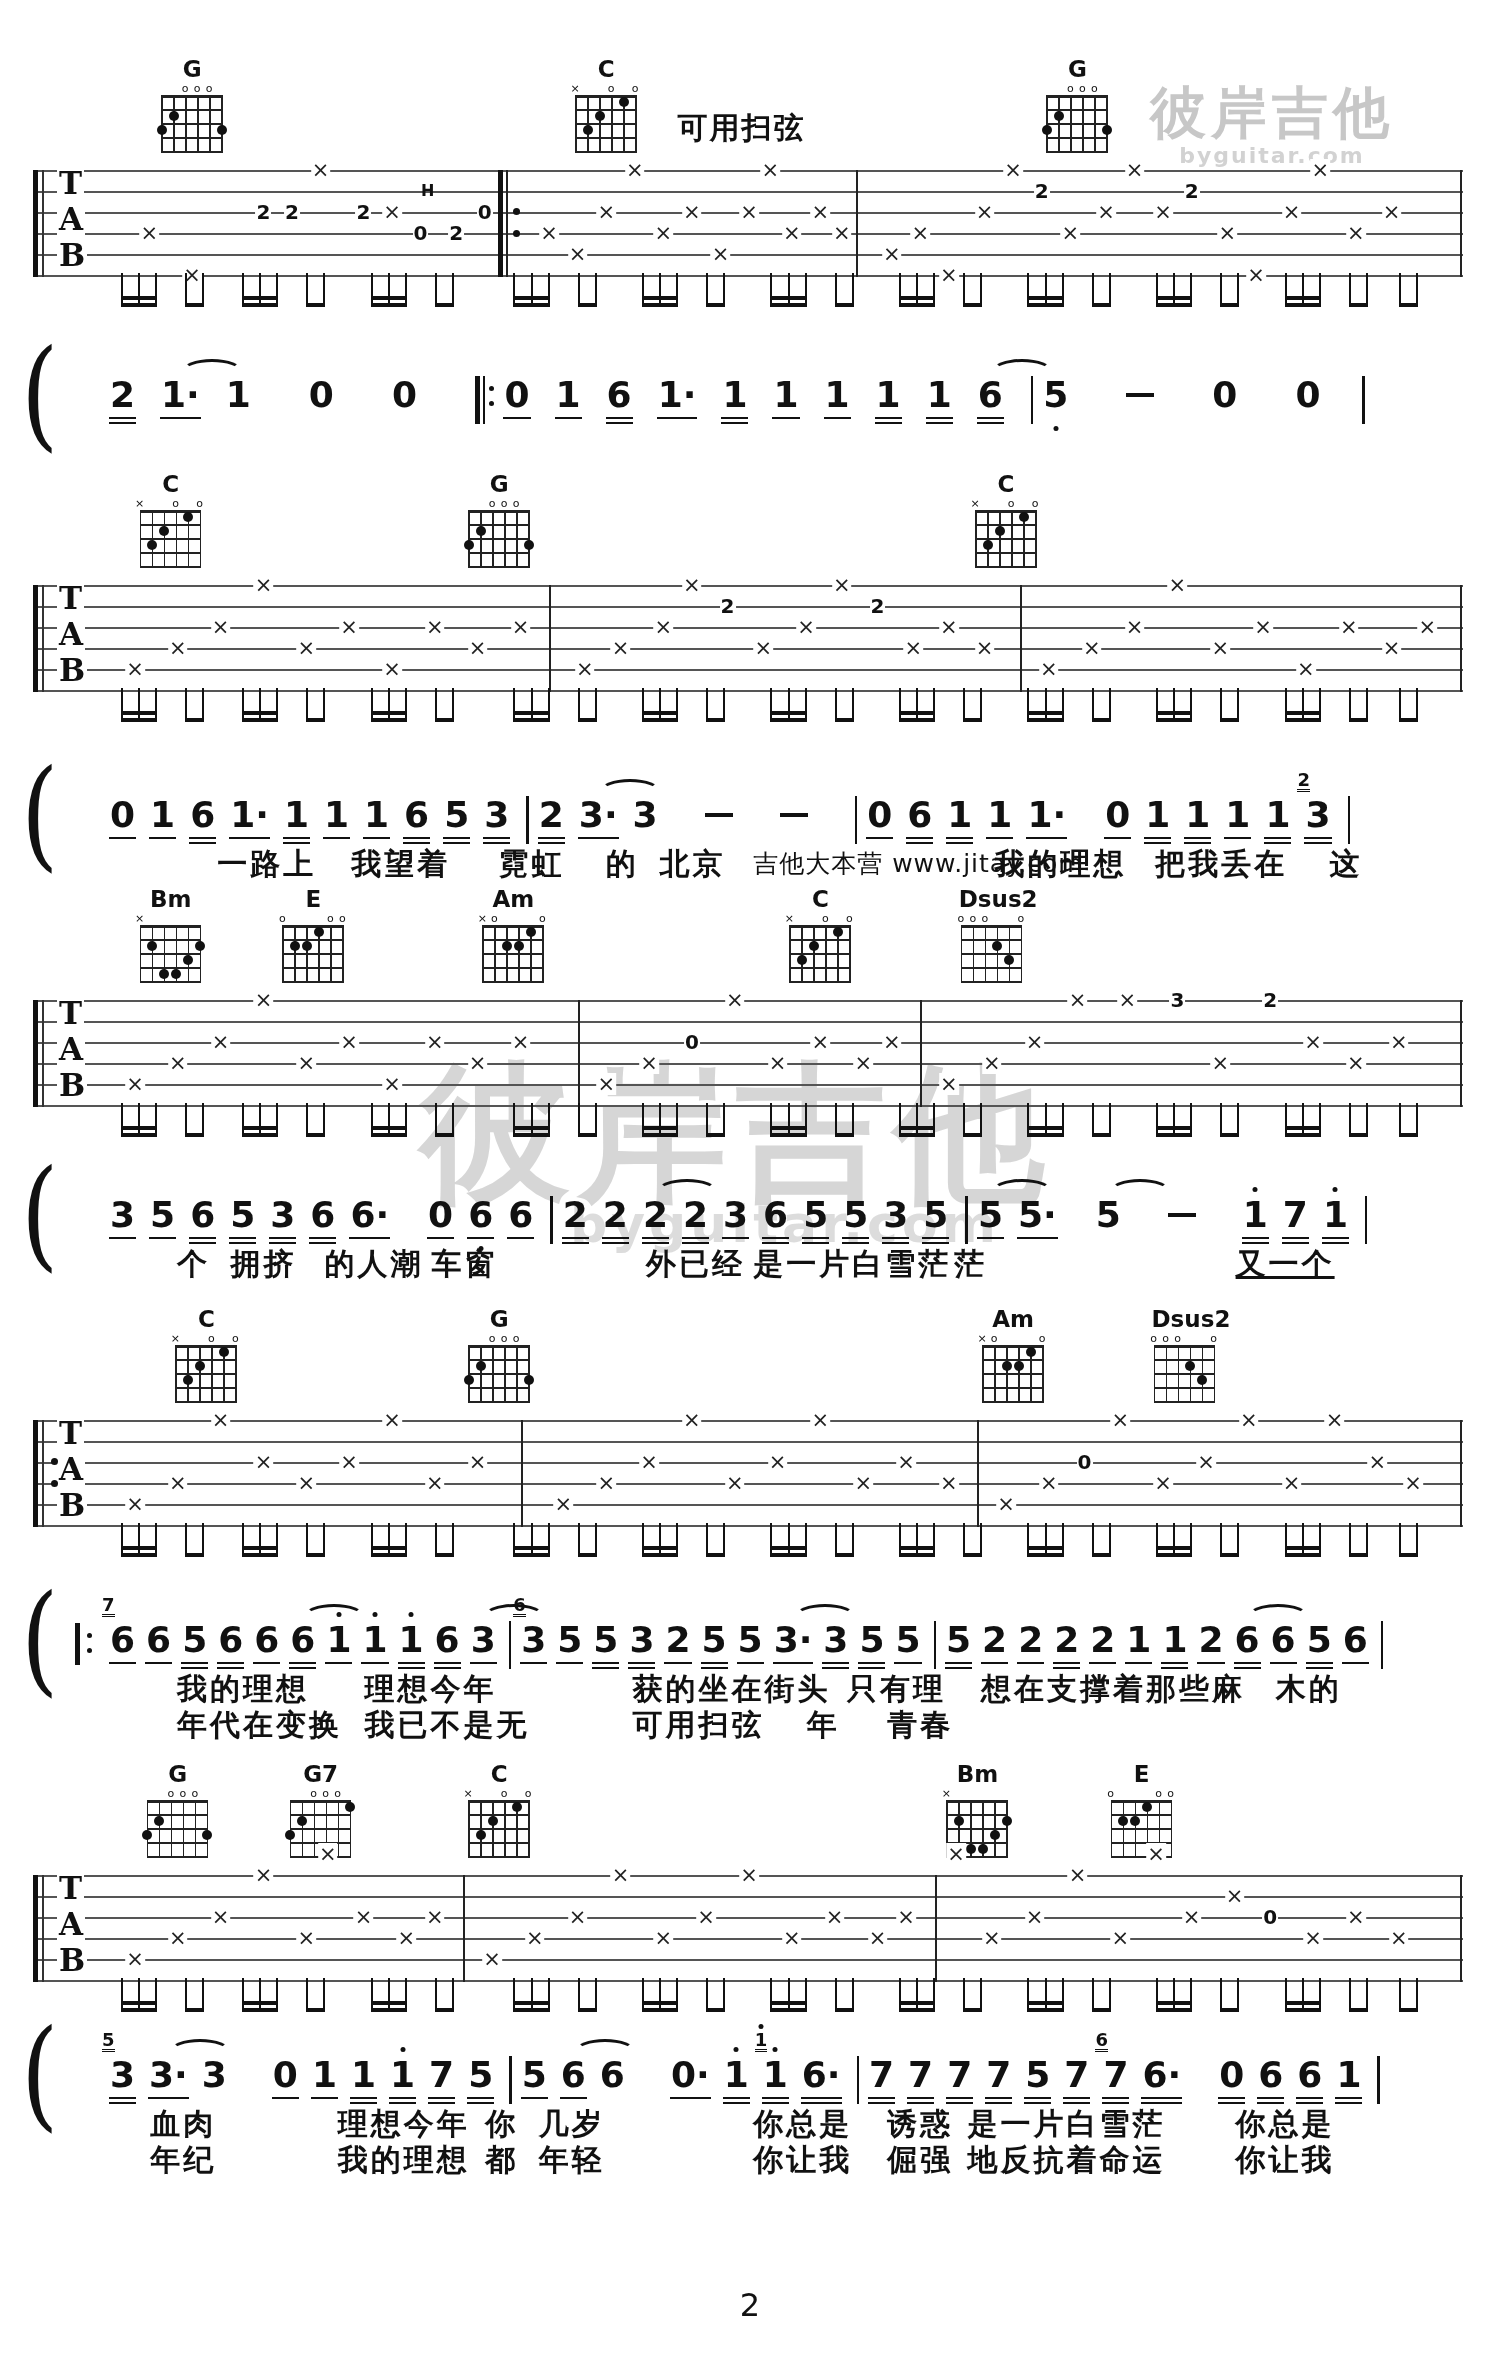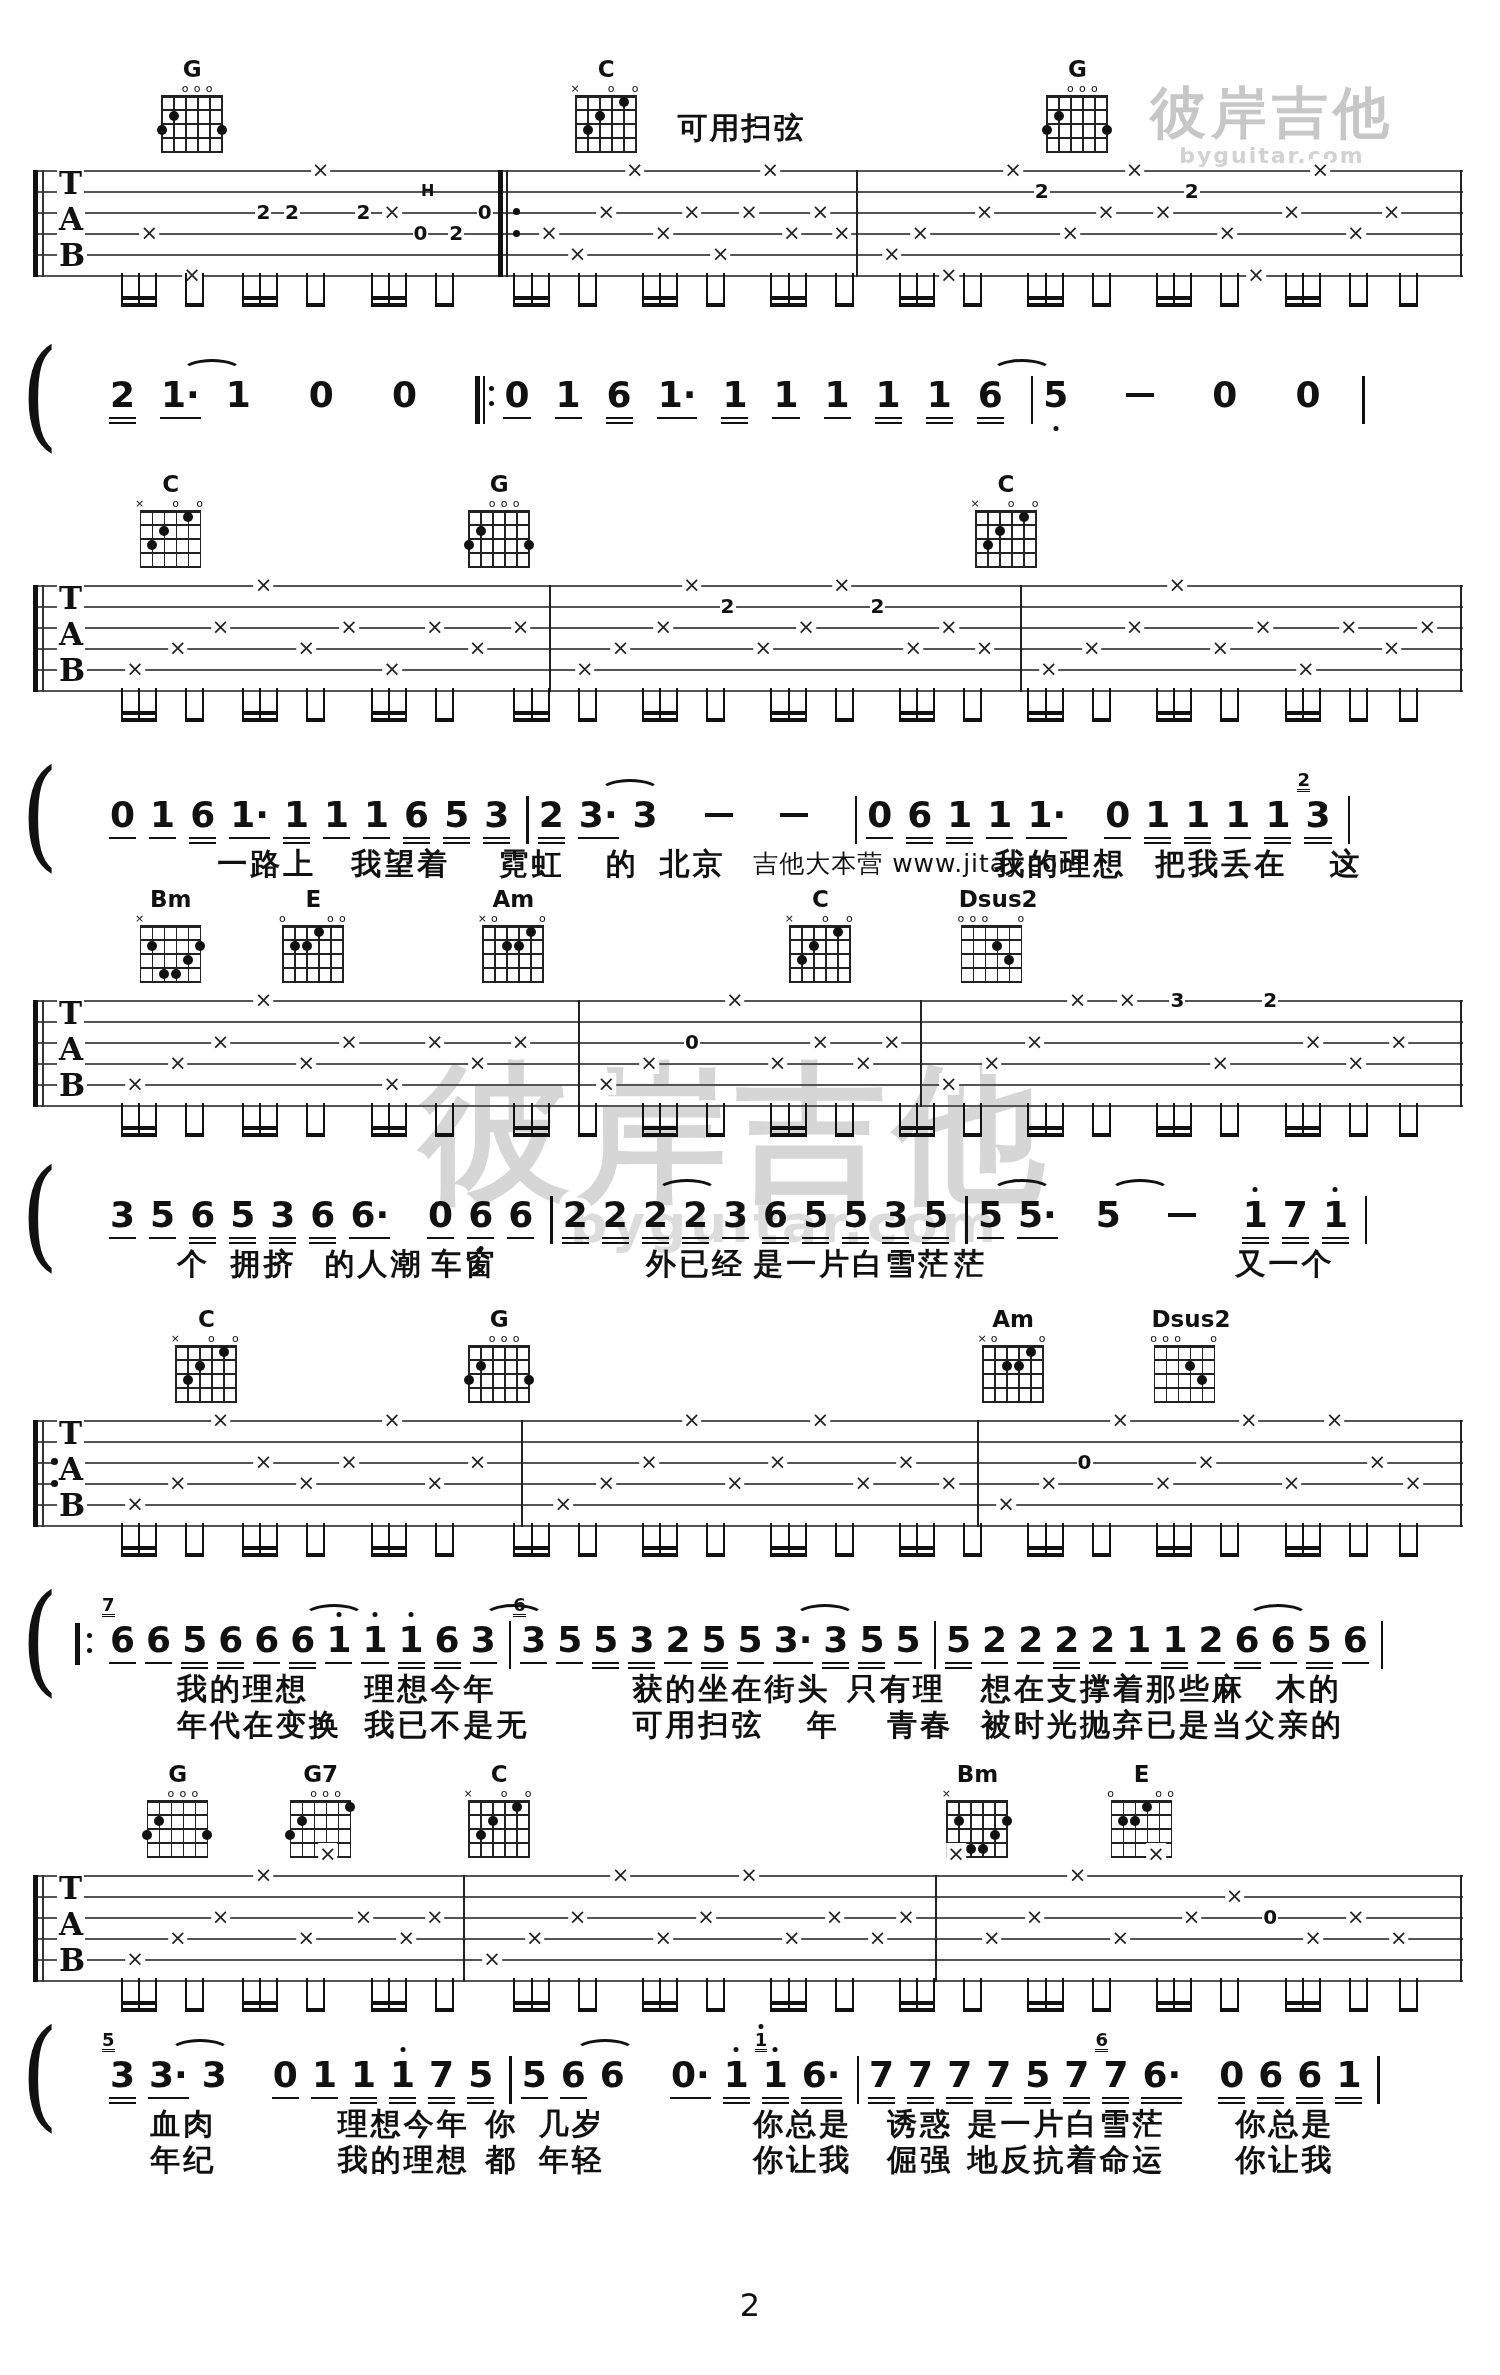--- a/index.html
+++ b/index.html
@@ -1354,21 +1354,21 @@
           </span>
         </div>
         <div class="lyr">
           <span class="lyw" style="left: 5%;">个</span>
           <span class="lyw" style="left: 9%;">拥挤</span>
           <span class="lyw" style="left: 16%;">的人潮</span>
           <span class="lyw" style="left: 24%;">车窗</span>
           <span class="lyw" style="left: 40%;">外已经</span>
           <span class="lyw" style="left: 48%;">是一片白雪茫</span>
           <span class="lyw" style="left: 63%;">茫</span>
-          <span class="lyw" style="left: 84%;">又一个</span>
+          <span class="lyw" style="left: 84%; text-decoration: underline;">又一个</span>
         </div>
       </div>
       <div class="jline" style="top: 1595px;">
         <span class="brace">(</span>
         <div class="lrep">
           <i class="b2"></i>
           <span class="bdots">
             <i></i>
             <i></i>
           </span>
@@ -1425,21 +1425,20 @@
           <span class="lyw" style="left: 55%;">只有理</span>
           <span class="lyw" style="left: 65%;">想在支撑着那些麻</span>
           <span class="lyw" style="left: 87%;">木的</span>
         </div>
         <div class="lyr">
           <span class="lyw" style="left: 5%;">年代在变换</span>
           <span class="lyw" style="left: 19%;">我已不是无</span>
           <span class="lyw" style="left: 39%;">可用扫弦</span>
           <span class="lyw" style="left: 52%;">年</span>
           <span class="lyw" style="left: 58%;">青春</span>
-          <span class="lyw" style="left: 65%;">被时光抛弃已是当父亲的</span>
         </div>
       </div>
       <div class="jline" style="top: 2030px;">
         <span class="brace">(</span>
         <div class="toks" style="--gap: 14px;">
           <span class="tok"><span class="n">3</span><i class="u u1"></i><i class="u u2"></i><span class="gr">5</span></span>
           <span class="tok"><span class="n">3·</span><i class="u u1"></i><i class="slur"></i></span>
           <span class="tok"><span class="n">3</span></span>
           <span class="tok" style="margin-left: 32px;"><span class="n">0</span><i class="u u1"></i></span>
           <span class="tok"><span class="n">1</span><i class="u u1"></i></span>

